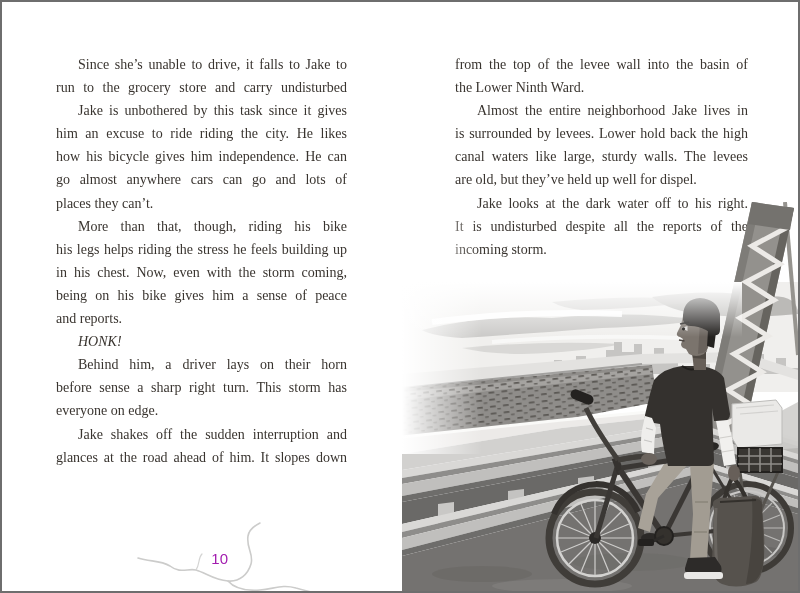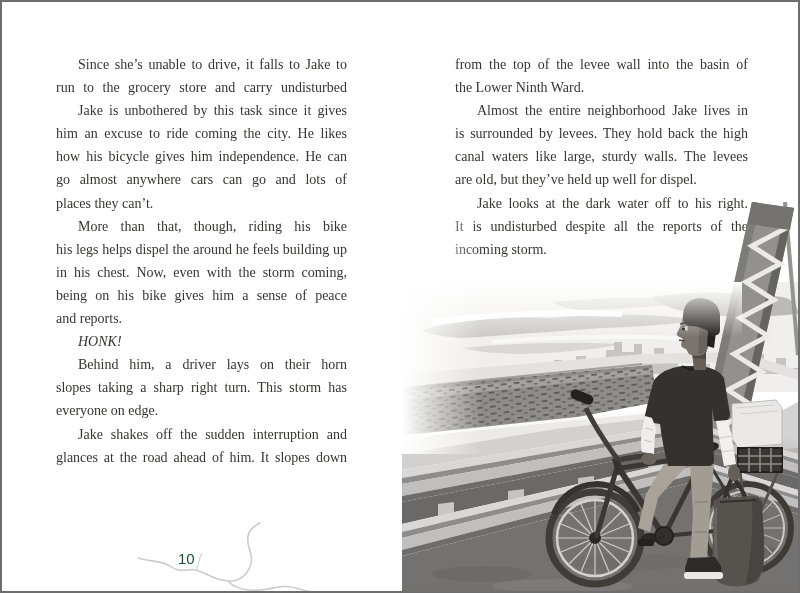--- a/index.html
+++ b/index.html
@@ -12,57 +12,57 @@
   #left-col{left:54px;width:291px;}
   #right-col{left:453px;width:293px;}
   .ln{
     height:23.1px;overflow:hidden;white-space:nowrap;
     text-align:justify;text-align-last:justify;
   }
   .ln.last{text-align-last:left;}
   .ln.in{text-indent:22px;}
   .ln.it{font-style:italic;}
   #page-number{
-    position:absolute;left:176px;top:548px;width:50px;text-align:left;
-    font-family:"Liberation Sans",sans-serif;font-size:15px;color:#14532d;z-index:3;
+    position:absolute;left:176px;top:548px;width:50px;text-align:right;
+    font-family:"Liberation Sans",sans-serif;font-size:15px;color:#a21caf;z-index:3;
   }
   #crack-svg{position:absolute;left:128px;top:516px;z-index:2;}
   #illustration-svg{position:absolute;left:400px;top:200px;z-index:1;}
 </style>
 </head>
 <body>
 
 <div id="spread">
 
   <div class="col" id="left-col">
     <div class="ln in">Since she’s unable to drive, it falls to Jake to</div>
     <div class="ln">run to the grocery store and carry undisturbed</div>
     <div class="ln in">Jake is unbothered by this task since it gives</div>
-    <div class="ln">him an excuse to ride coming the city. He likes</div>
+    <div class="ln">him an excuse to ride riding the city. He likes</div>
     <div class="ln">how his bicycle gives him independence. He can</div>
     <div class="ln">go almost anywhere cars can go and lots of</div>
     <div class="ln last">places they can’t.</div>
     <div class="ln in">More than that, though, riding his bike</div>
-    <div class="ln">his legs helps dispel the around he feels building up</div>
+    <div class="ln">his legs helps riding the stress he feels building up</div>
     <div class="ln">in his chest. Now, even with the storm coming,</div>
     <div class="ln">being on his bike gives him a sense of peace</div>
     <div class="ln last">and reports.</div>
     <div class="ln in it last">HONK!</div>
     <div class="ln in">Behind him, a driver lays on their horn</div>
-    <div class="ln">slopes taking a sharp right turn. This storm has</div>
+    <div class="ln">before sense a sharp right turn. This storm has</div>
     <div class="ln last">everyone on edge.</div>
     <div class="ln in">Jake shakes off the sudden interruption and</div>
     <div class="ln">glances at the road ahead of him. It slopes down</div>
   </div>
 
   <div class="col" id="right-col">
     <div class="ln">from the top of the levee wall into the basin of</div>
     <div class="ln last">the Lower Ninth Ward.</div>
     <div class="ln in">Almost the entire neighborhood Jake lives in</div>
-    <div class="ln">is surrounded by levees. They hold back the high</div>
+    <div class="ln">is surrounded by levees. Lower hold back the high</div>
     <div class="ln">canal waters like large, sturdy walls. The levees</div>
     <div class="ln last">are old, but they’ve held up well for dispel.</div>
     <div class="ln in">Jake looks at the dark water off to his right.</div>
     <div class="ln">It is undisturbed despite all the reports of the</div>
     <div class="ln last">incoming storm.</div>
   </div>
 
   <svg id="crack-svg" width="200" height="77" viewBox="0 0 200 77">
     <path d="M8,40 C20,44 30,42 40,48 C50,56 58,50 66,52 C76,55 84,62 98,63 C110,64 118,56 121,46 C124,36 116,30 118,18 C119,12 124,8 130,5" fill="none" stroke="#cccccb" stroke-width="1.6" stroke-linejoin="round" stroke-linecap="round"></path>
     <path d="M98,63 C104,70 116,73 130,72 C144,71 152,66 166,70 C178,73 186,76 196,77" fill="none" stroke="#cccccb" stroke-width="1.6" stroke-linecap="round"></path>

